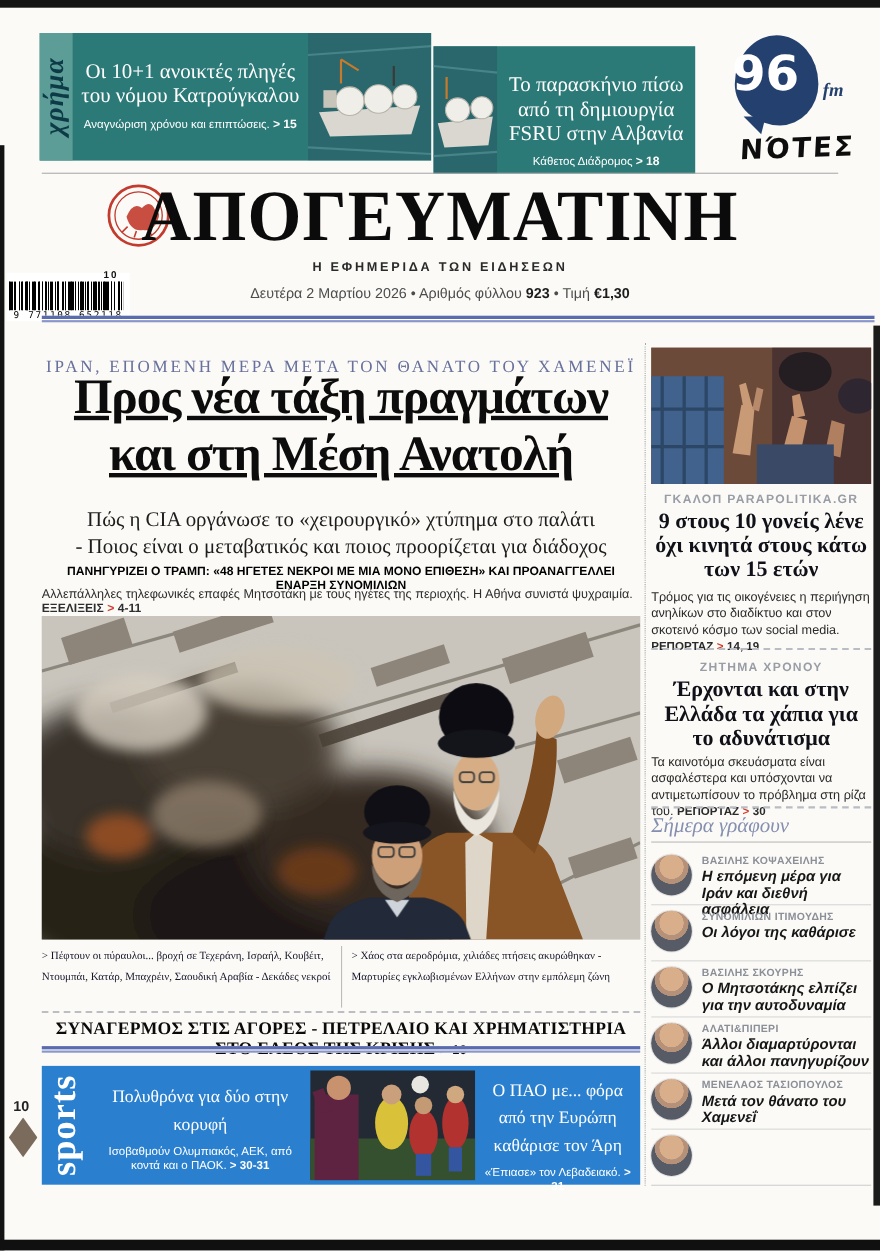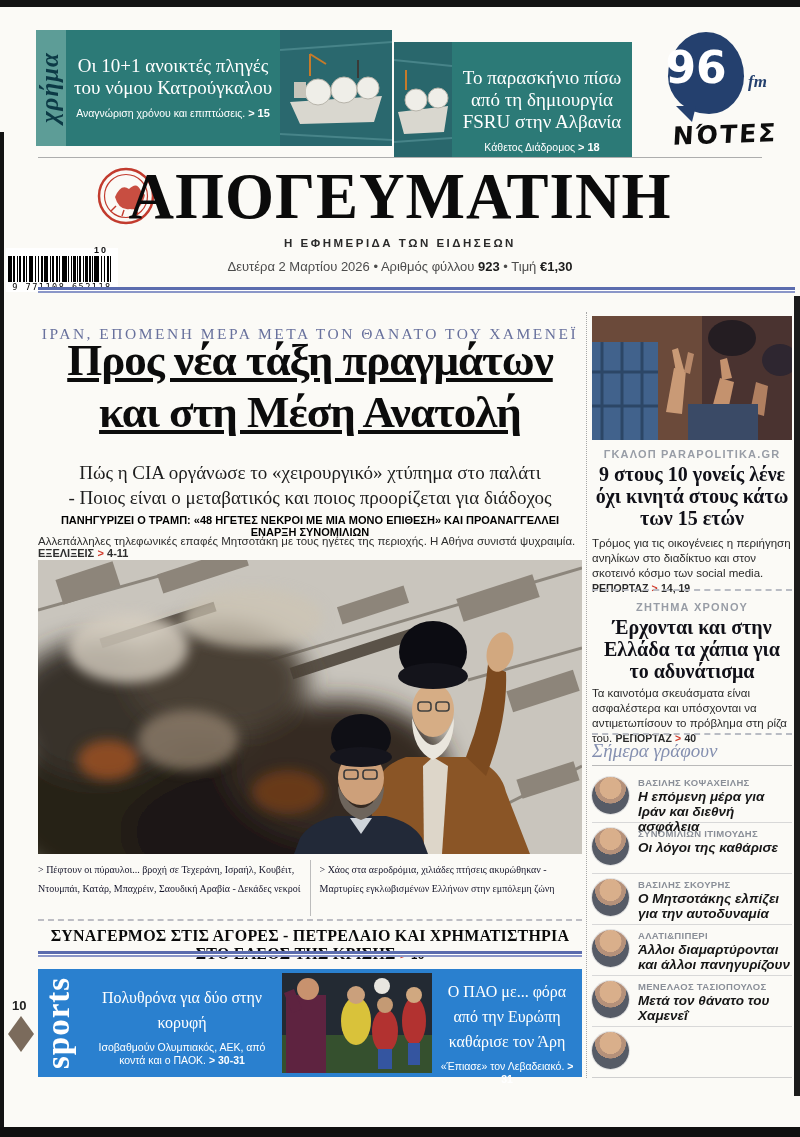--- a/index.html
+++ b/index.html
@@ -405,21 +405,21 @@
     <b>14, 19</b>
   </div>
   <div class="abs rc-dash" style="top:589px"></div>
 
   <div class="abs rc-label" style="top:601px">ΖΗΤΗΜΑ ΧΡΟΝΟΥ</div>
   <div class="abs rc-head" style="top:616px">Έρχονται και στην Ελλάδα τα χάπια για το αδυνάτισμα</div>
   <div class="abs rc-body" style="top:686px">
     <span>Τα καινοτόμα σκευάσματα είναι ασφαλέστερα και υπόσχονται να αντιμετωπίσουν το πρόβλημα στη ρίζα του.</span>
     <b>ΡΕΠΟΡΤΑΖ</b>
     <b class="red">&gt;</b>
-    <b>40</b>
+    <b>30</b>
   </div>
   <div class="abs rc-dash" style="top:733px"></div>
 
   <div class="abs writers-head">Σήμερα γράφουν</div>
   <div class="abs writers-rule"></div>
 
   <div class="abs entry" style="top:772px">
     <div class="avatar"></div>
     <div class="einfo">
         <div class="ename">ΒΑΣΙΛΗΣ ΚΟΨΑΧΕΙΛΗΣ</div>

